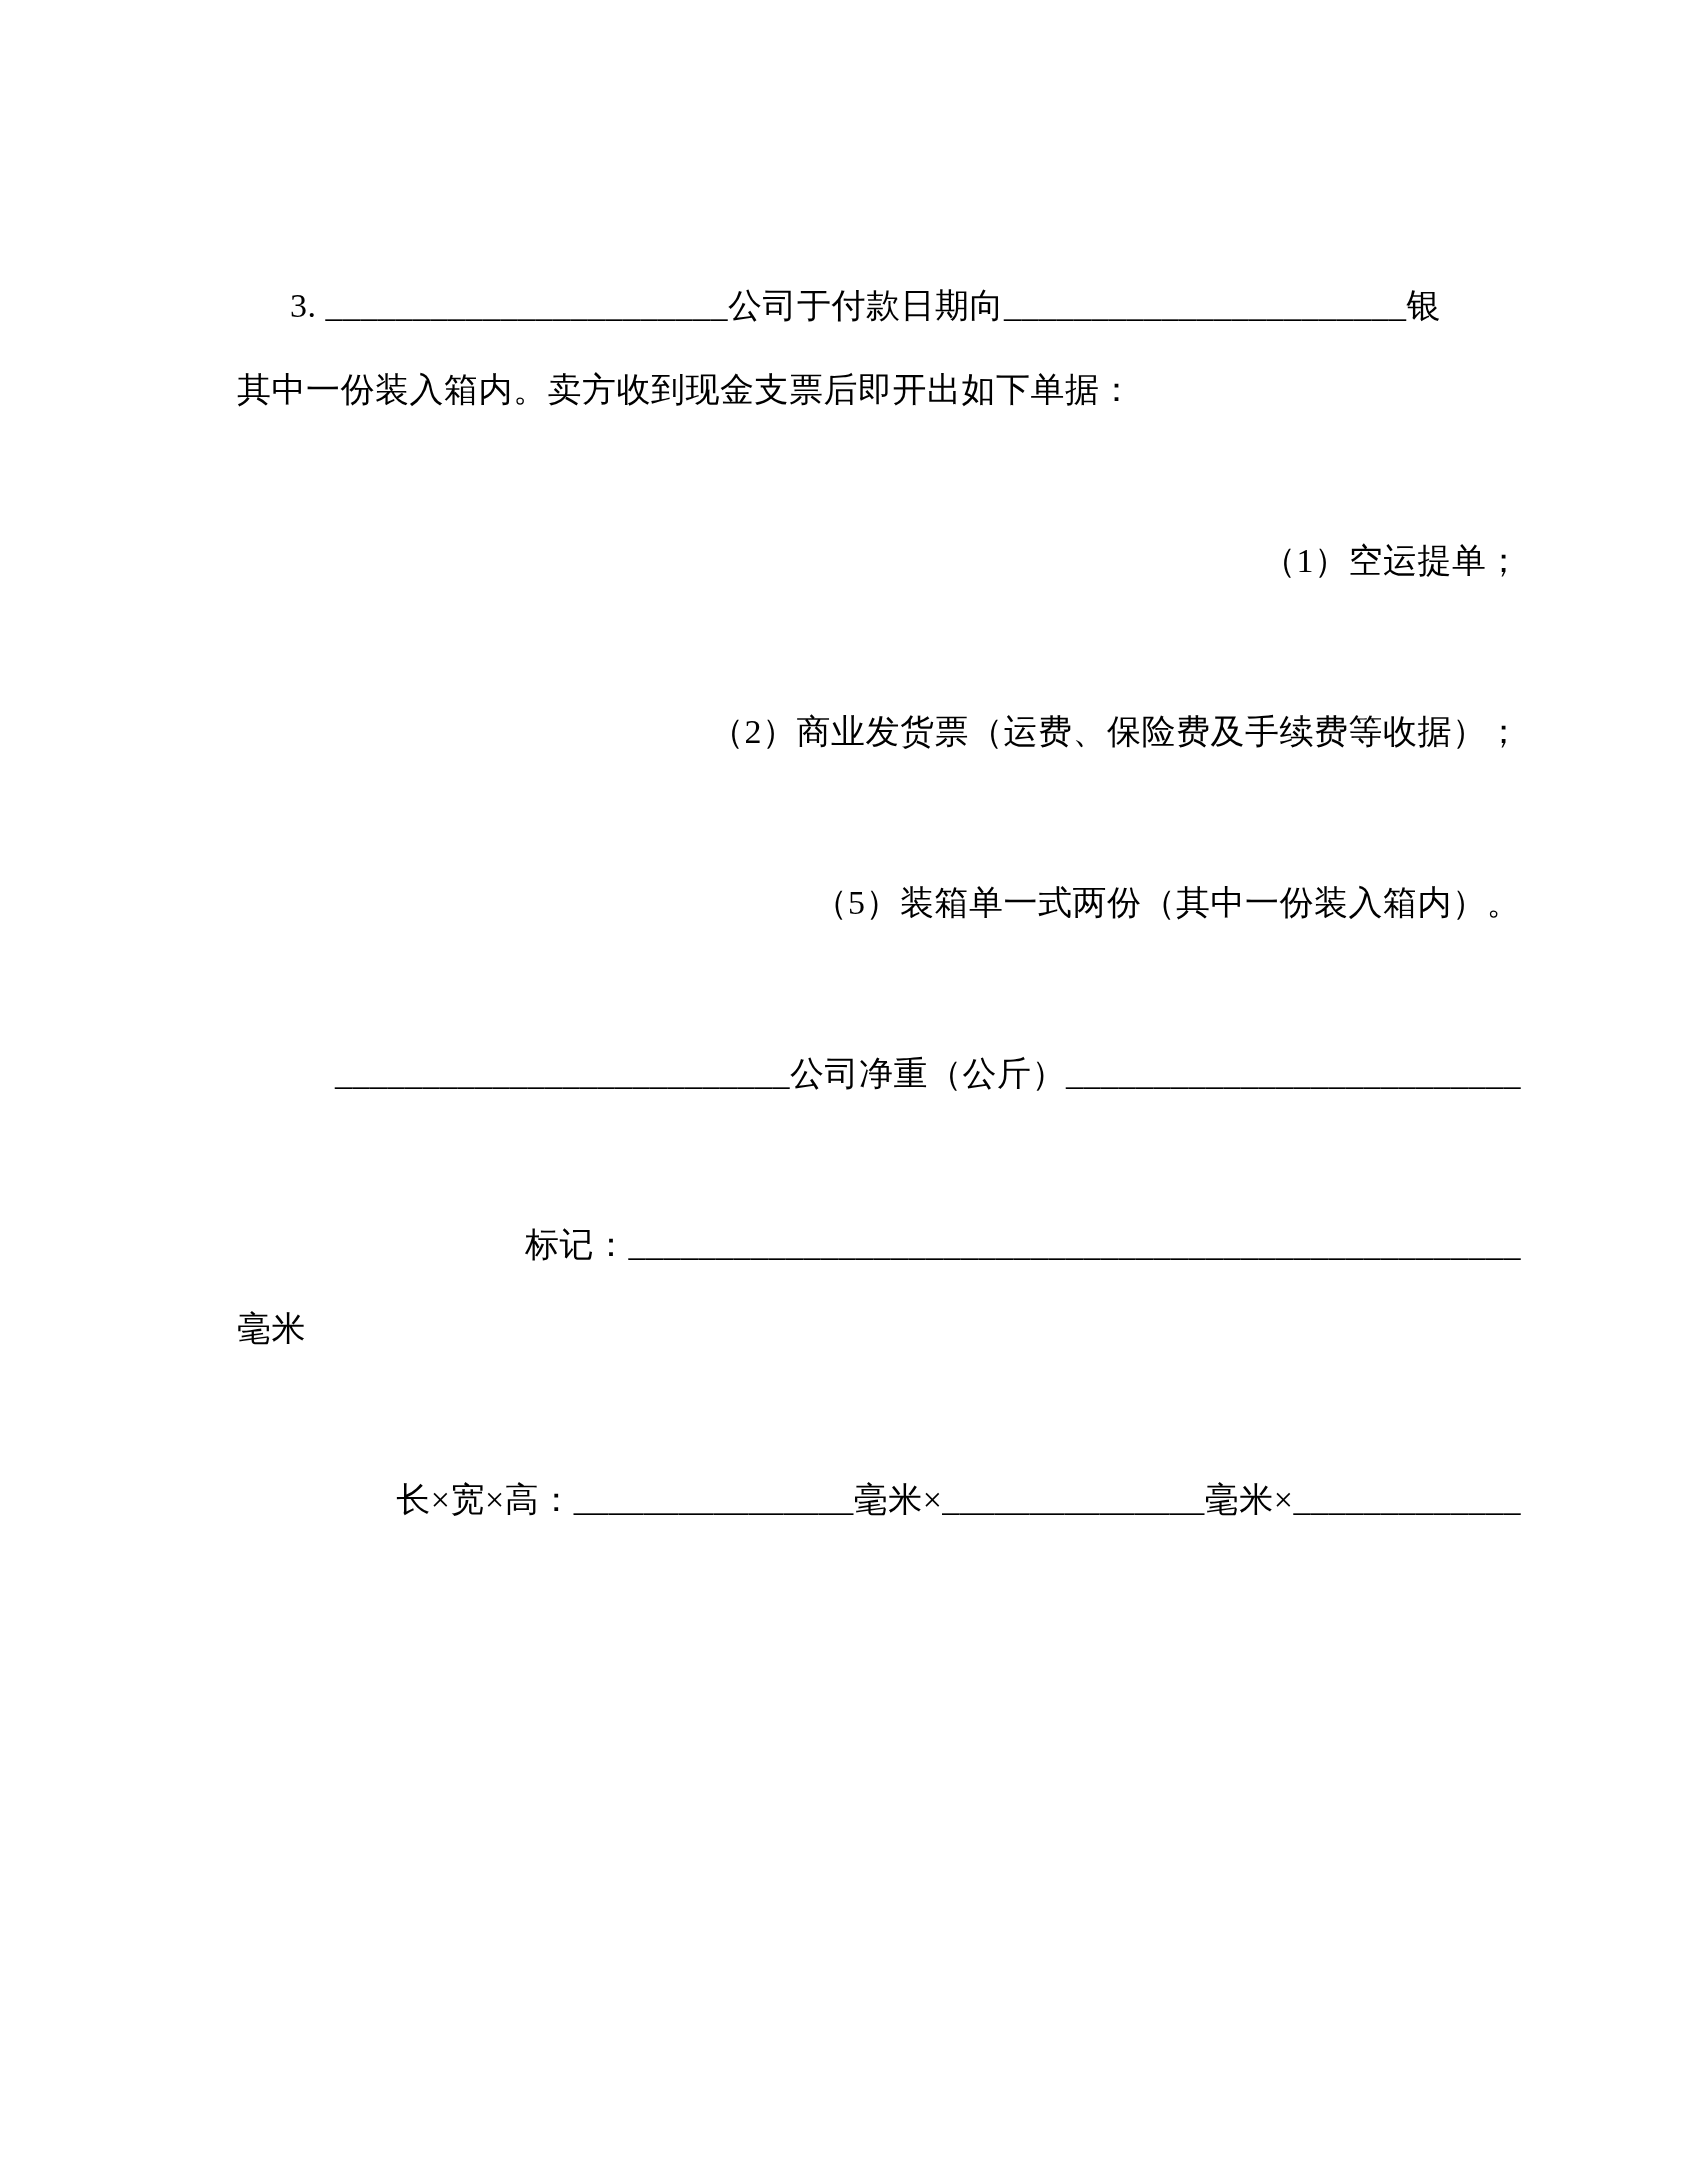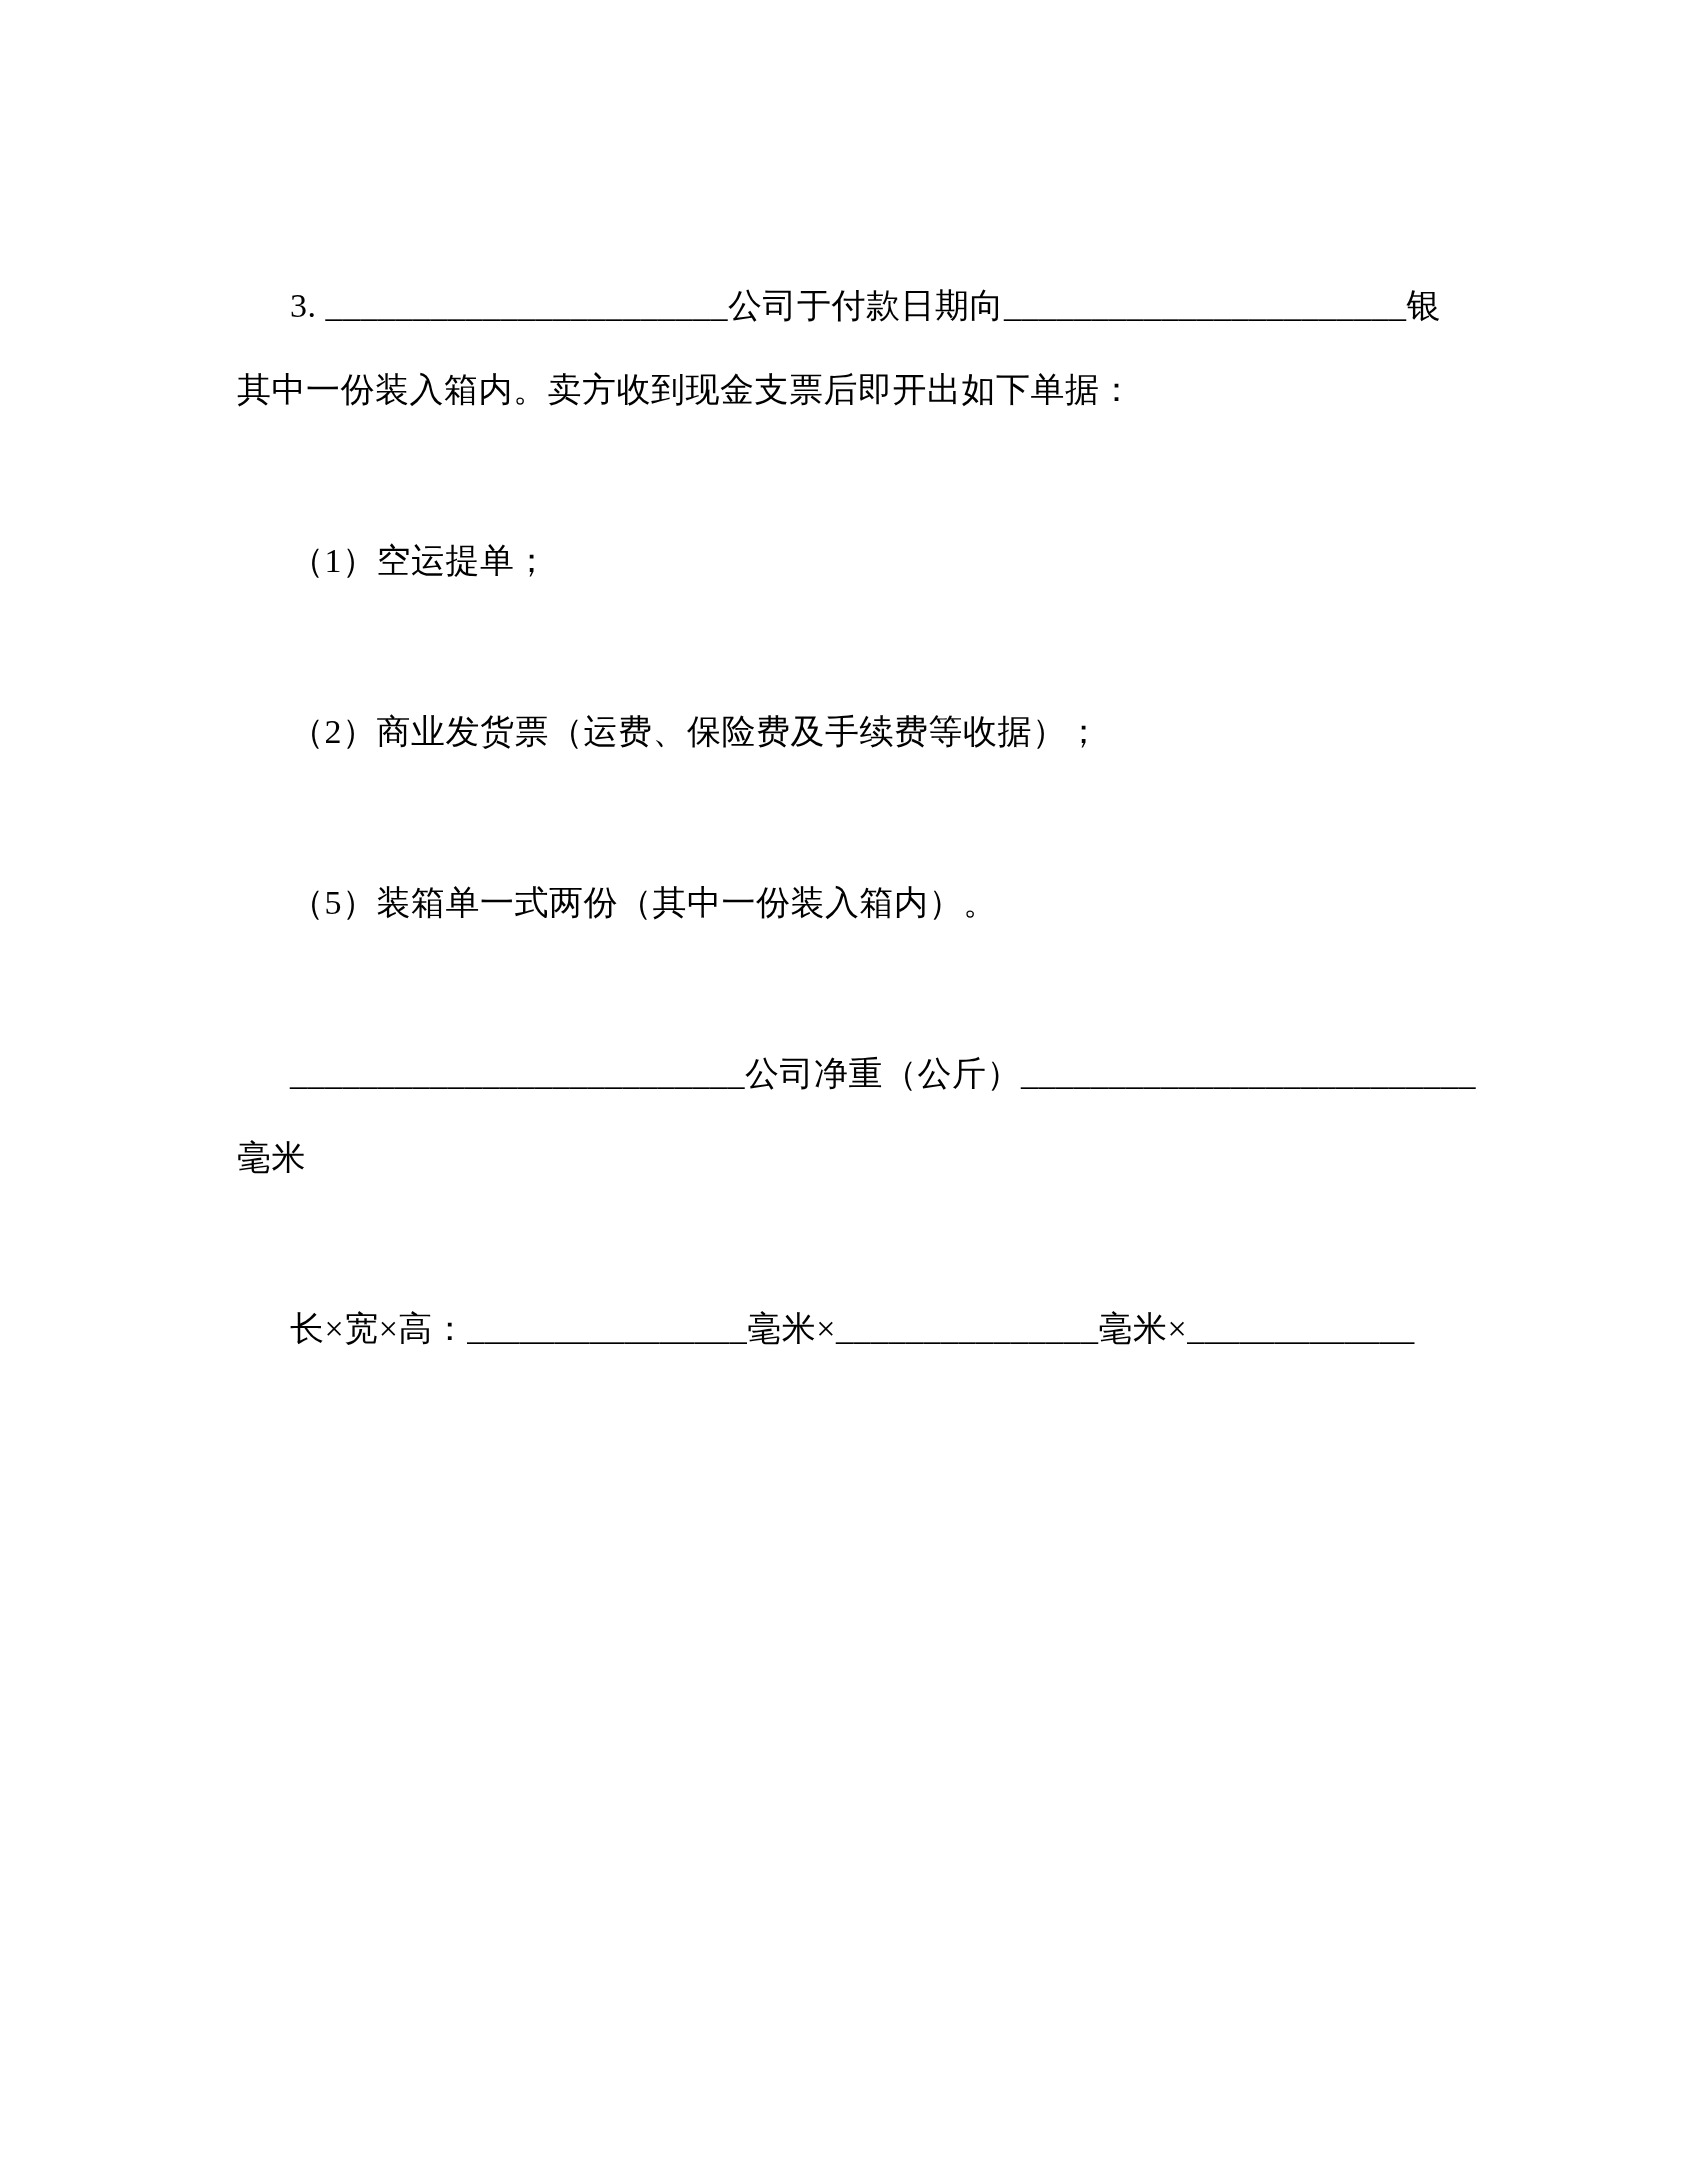--- a/index.html
+++ b/index.html
@@ -29,30 +29,32 @@
     line-height: 84px;
     white-space: pre;
     letter-spacing: 0.5px;
     color: #000000;
   }
   .doc-line.indent {
     padding-left: 53px;
   }
   .doc-line.para {
     margin-top: 87px;
+    text-align: right;
   }
 </style>
 </head>
 <body>
 
 <div class="page">
   <div id="doc-lines">
       <div class="doc-line indent">3. _______________________公司于付款日期向_______________________银</div>
       <div class="doc-line">其中一份装入箱内。卖方收到现金支票后即开出如下单据：</div>
       <div class="doc-line indent para">（1）空运提单；</div>
       <div class="doc-line indent para">（2）商业发货票（运费、保险费及手续费等收据）；</div>
       <div class="doc-line indent para">（5）装箱单一式两份（其中一份装入箱内）。</div>
       <div class="doc-line indent para">__________________________公司净重（公斤）__________________________</div>
+      <div class="doc-line indent para">标记：___________________________________________________</div>
       <div class="doc-line">毫米</div>
       <div class="doc-line indent para">长×宽×高：________________毫米×_______________毫米×_____________</div>
     </div>
 </div>
 
 
 </body></html>

